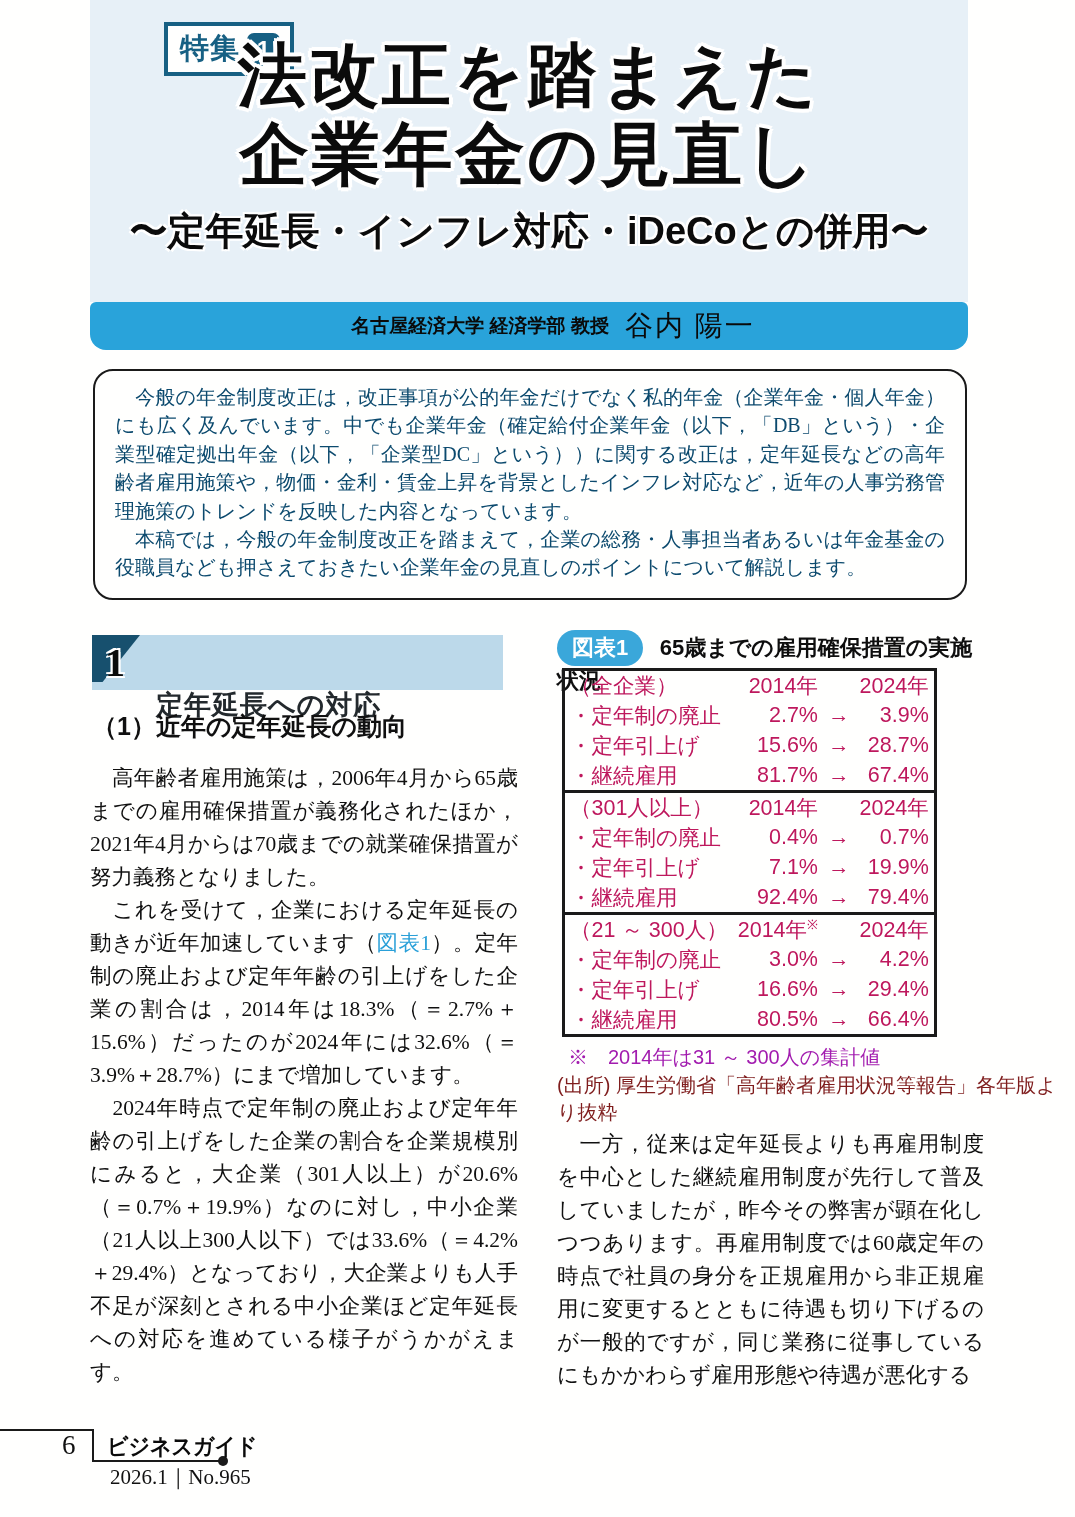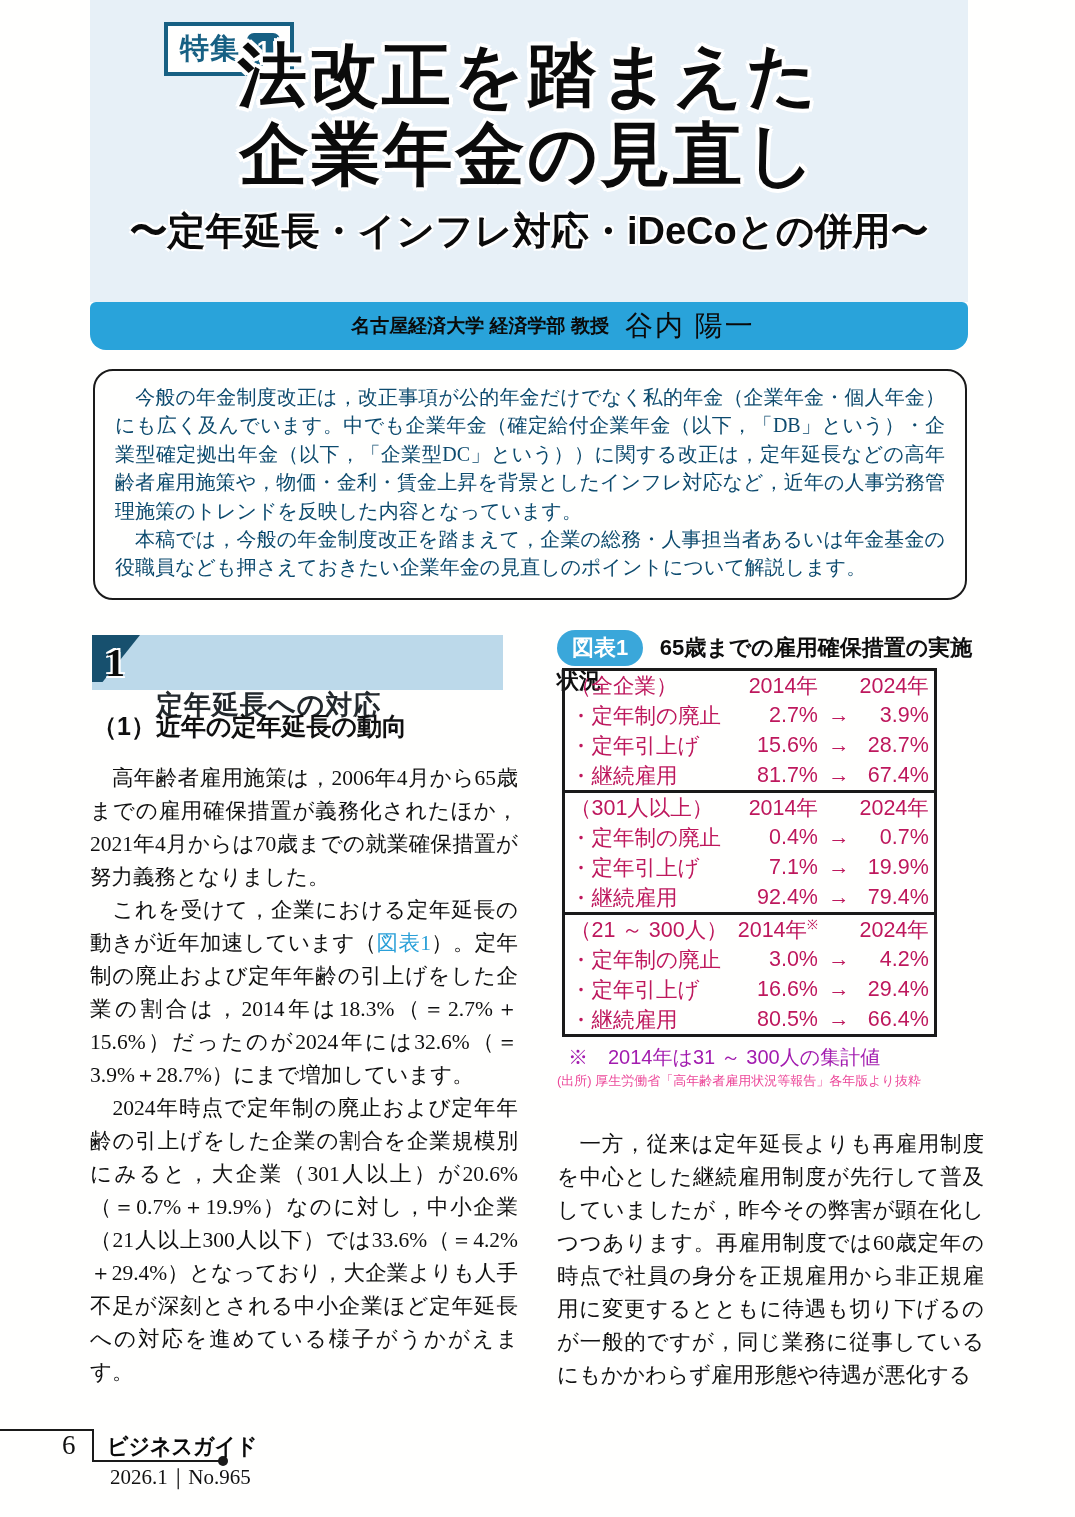--- a/index.html
+++ b/index.html
@@ -48,21 +48,21 @@
     padding:3px 15px; border-radius:18px; vertical-align:middle; }
   .fig-title { font-size:22px; font-weight:bold; color:#0e0e0e; margin-left:12px; vertical-align:middle; }
   .fig-table { position:absolute; left:562px; top:668px; width:342px; border-collapse:collapse;
     border:3px solid #1a1a1a; font-size:21.5px; color:#be185d; }
   .fig-table td { height:30.5px; padding:0 5px; white-space:nowrap; }
   .fig-table td.num { text-align:right; }
   .fig-table td.arr { text-align:center; }
   .fig-table tr.ghead.sep td { border-top:3px solid #1a1a1a; }
   .fig-table sup { font-size:13px; }
   .fig-note { position:absolute; left:560px; top:1044px; font-size:20px; color:#a21caf;margin-left:8px; }
-  .fig-source { position:absolute; left:557px; top:1072px; font-size:13px; color:#ec4899; }
+  .fig-source { position:absolute; left:557px; top:1072px; font-size:20px; color:#7f1d1d; }
   .body-right { position:absolute; left:557px; top:1128px; width:427px; }
 
   
   .f-line { position:absolute; background:#1a1a1a; }
   .f-top { left:0; top:1429px; width:94px; height:2px; }
   .f-vert { left:92px; top:1429px; width:2px; height:33px; }
   .f-bottom { left:92px; top:1460px; width:131px; height:2px; }
   .f-dot { position:absolute; left:218px; top:1456px; width:10px; height:10px; border-radius:50%; background:#1a1a1a; }
   .f-pagenum { position:absolute; left:62px; top:1430px; font-family:"Liberation Serif", serif; font-size:27px; color:#111; }
   .f-logo { position:absolute; left:107px; top:1431px; font-size:21px; font-weight:bold; color:#0a0a0a;

